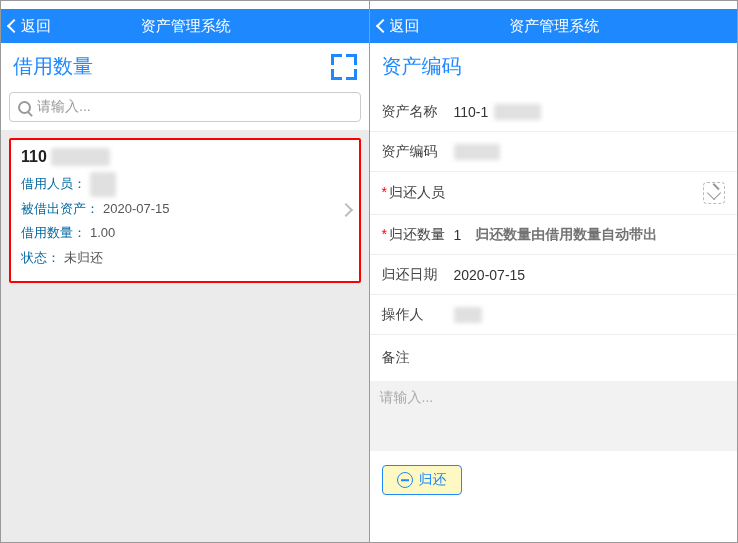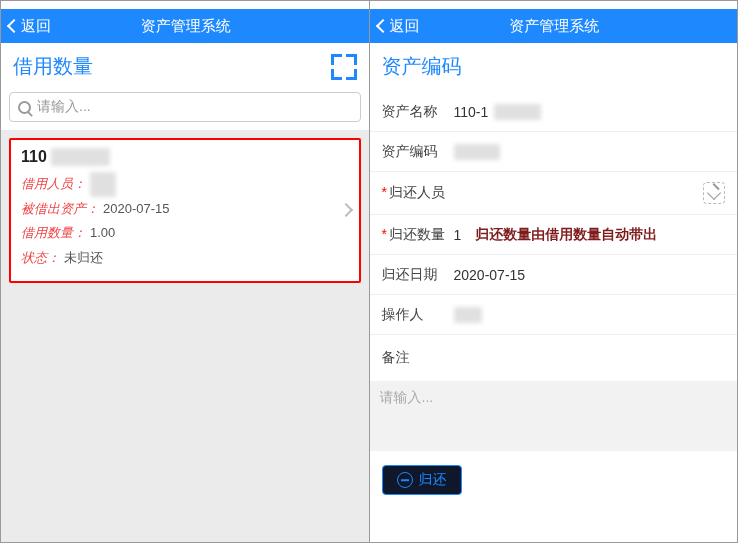--- a/index.html
+++ b/index.html
@@ -24,39 +24,39 @@
   .scan-icon span::after { bottom:0; right:0; border-left:none; border-top:none; }
 
   .searchbar { margin: 0 8px; height: 30px; background:#fff; border:1px solid #ccc; border-radius: 4px; display:flex; align-items:center; padding:0 8px; color:#999; font-size:14px; }
   .searchbar .mag { width:13px; height:13px; border:2px solid #999; border-radius:50%; position:relative; margin-right:6px; }
   .searchbar .mag::after { content:""; position:absolute; width:6px; height:2px; background:#999; transform:rotate(45deg); bottom:-3px; right:-4px; }
 
   .left-body { background:#ebebeb; flex:1; margin-top:8px; padding:8px; position:relative; }
   .card { background:#fff; border:2px solid #f00; border-radius:2px; padding:8px 10px 10px; position:relative; }
   .card-title { font-size:16px; font-weight:700; color:#222; margin-bottom:6px; display:flex; align-items:center; gap:4px;}
   .row-sm { font-size:13px; color:#555; line-height:1.9; display:flex; gap:4px; align-items:center;}
-  .row-sm .lab { color:#ef4444;font-style:italic; }
+  .row-sm .lab { color:#0369a1; }
   .chev-right { position:absolute; right:8px; top:50%; width:10px; height:10px; border-top:2px solid #bbb; border-right:2px solid #bbb; transform:translateY(-50%) rotate(45deg); }
   .blur { display:inline-block; background:#e0e0e0; color:transparent; filter:blur(2px); border-radius:2px; }
   .annot { color:#f00; font-weight:700; font-size:15px; text-align:center; margin-top:20px; line-height:1.6; }
 
   .right-body { flex:1; overflow:hidden; display:flex; flex-direction:column; }
   .frow { display:flex; align-items:center; padding:10px 12px; border-bottom:1px solid #eee; font-size:14px; color:#333; min-height:40px; }
   .frow .flab { width:72px; color:#444; flex-shrink:0; }
   .frow .flab.req::before { content:"*"; color:#f00; margin-right:2px; }
   .frow .fval { flex:1; color:#333; display:flex; align-items:center; gap:6px; }
   .edit-icon { width:22px; height:22px; border:1px dashed #bbb; border-radius:4px; display:flex; align-items:center; justify-content:center; }
   .pencil { width:10px; height:10px; border-left:1px solid #999; border-bottom:1px solid #999; transform:rotate(-45deg); position:relative; }
   .pencil::after{content:""; position:absolute; width:2px; height:8px; background:#999; right:-2px; top:-2px; transform:rotate(0);}
-  .red-annot { color:#7f1d1d; font-weight:700; font-size:14px; margin-left:8px; white-space:nowrap; }
+  .red-annot { color:#737373; font-weight:700; font-size:14px; margin-left:8px; white-space:nowrap; }
 
   .remark-area { background:#f2f2f2; margin:6px 0 0; padding:8px 10px; color:#aaa; font-size:14px; height:70px; }
 
   .footer { padding:14px 12px; }
-  .return-btn { width:80px; height:30px; border:1px solid #1e88ff; border-radius:4px; background:#0f172a; color:#1e88ff; display:flex; align-items:center; justify-content:center; gap:6px; font-size:14px; cursor:pointer; }
+  .return-btn { width:80px; height:30px; border:1px solid #1e88ff; border-radius:4px; background:#fef9c3; color:#1e88ff; display:flex; align-items:center; justify-content:center; gap:6px; font-size:14px; cursor:pointer; }
   .minus-circ { width:16px; height:16px; border:1.5px solid #1e88ff; border-radius:50%; position:relative; }
   .minus-circ::after { content:""; position:absolute; width:8px; height:1.5px; background:#1e88ff; top:50%; left:50%; transform:translate(-50%,-50%); }
 </style>
 </head>
 <body>
 
 <div class="wrap">
 
   <div class="pane">
     <div class="topbar">

